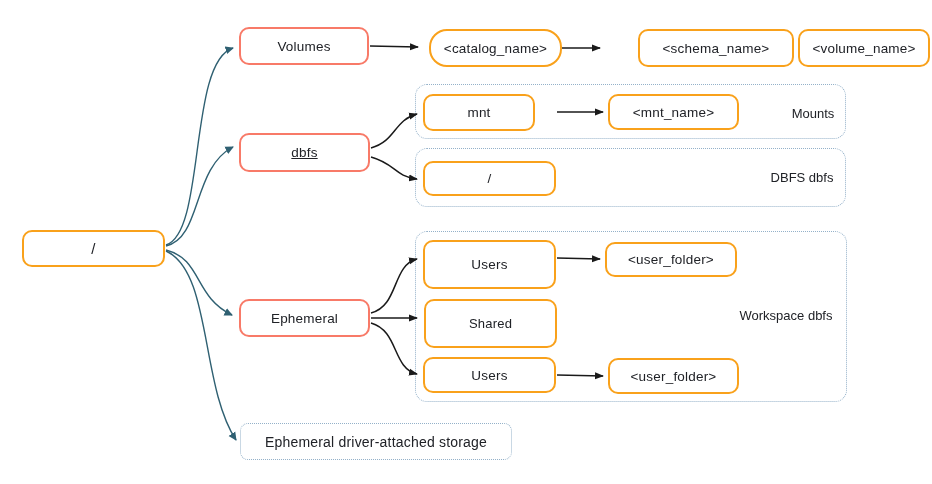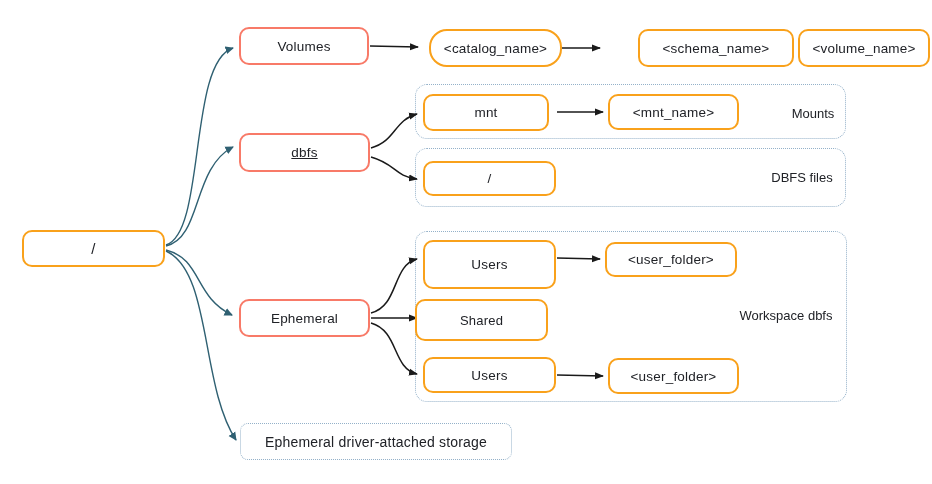--- a/index.html
+++ b/index.html
@@ -58,27 +58,27 @@
     color: var(--text);
     white-space: nowrap;
   }
   
   #n-root      { left: 22px;  top: 230px; width: 143px; height: 37px; font-size: 15px; }
   #n-volumes   { left: 239px; top: 27px;  width: 130px; height: 38px; }
   #n-catalog   { left: 429px; top: 29px;  width: 133px; height: 38px; border-radius: 18px; }
   #n-schema    { left: 638px; top: 29px;  width: 156px; height: 38px; }
   #n-volume    { left: 782px; top: 29px;  width: 132px; height: 38px; margin-left: 16px; }
   #n-dbfs      { left: 239px; top: 133px; width: 131px; height: 39px; text-decoration: underline; }
-  #n-mnt       { left: 423px; top: 94px;  width: 126px; height: 37px; }
+  #n-mnt       { left: 423px; top: 94px;  width: 112px; height: 37px; }
   #n-mntname   { left: 608px; top: 94px;  width: 131px; height: 36px; text-align: right; }
   #n-dbfsslash { left: 423px; top: 161px; width: 133px; height: 35px; }
   #n-workspace { left: 239px; top: 299px; width: 131px; height: 38px; }
   #n-users     { left: 423px; top: 240px; width: 133px; height: 49px; }
   #n-uf1       { left: 605px; top: 242px; width: 132px; height: 35px; }
-  #n-shared    { left: 415px; top: 299px; width: 133px; height: 42px; font-size: 13px; }
+  #n-shared    { left: 424px; top: 299px; width: 133px; height: 49px; font-size: 13px; }
   #n-repos     { left: 423px; top: 357px; width: 133px; height: 36px; }
   #n-uf2       { left: 608px; top: 358px; width: 131px; height: 36px; }
   #n-ephemeral { left: 240px; top: 423px; width: 272px; height: 37px; }
   
   #g-mounts    { left: 415px; top: 84px;  width: 431px; height: 55px; }
   #g-dbfsroot  { left: 415px; top: 148px; width: 431px; height: 59px; }
   #g-wsfiles   { left: 415px; top: 231px; width: 432px; height: 171px; }
   
   #l-mounts    { left: 813px; top: 113px; }
   #l-dbfsroot  { left: 802px; top: 177px; }
@@ -132,16 +132,16 @@
   <div class="node" id="n-dbfsslash">/</div>
   <div class="node red" id="n-workspace">Ephemeral</div>
   <div class="node" id="n-users">Users</div>
   <div class="node" id="n-uf1">&lt;user_folder&gt;</div>
   <div class="node" id="n-shared">Shared</div>
   <div class="node" id="n-repos">Users</div>
   <div class="node" id="n-uf2">&lt;user_folder&gt;</div>
   <div class="node dotted" id="n-ephemeral">Ephemeral driver-attached storage</div>
 
   <div class="glabel" id="l-mounts">Mounts</div>
-  <div class="glabel" id="l-dbfsroot">DBFS files</div>
+  <div class="glabel" id="l-dbfsroot">DBFS dbfs</div>
   <div class="glabel" id="l-wsfiles">Workspace dbfs</div>
 
 </div>
 
 </body></html>

